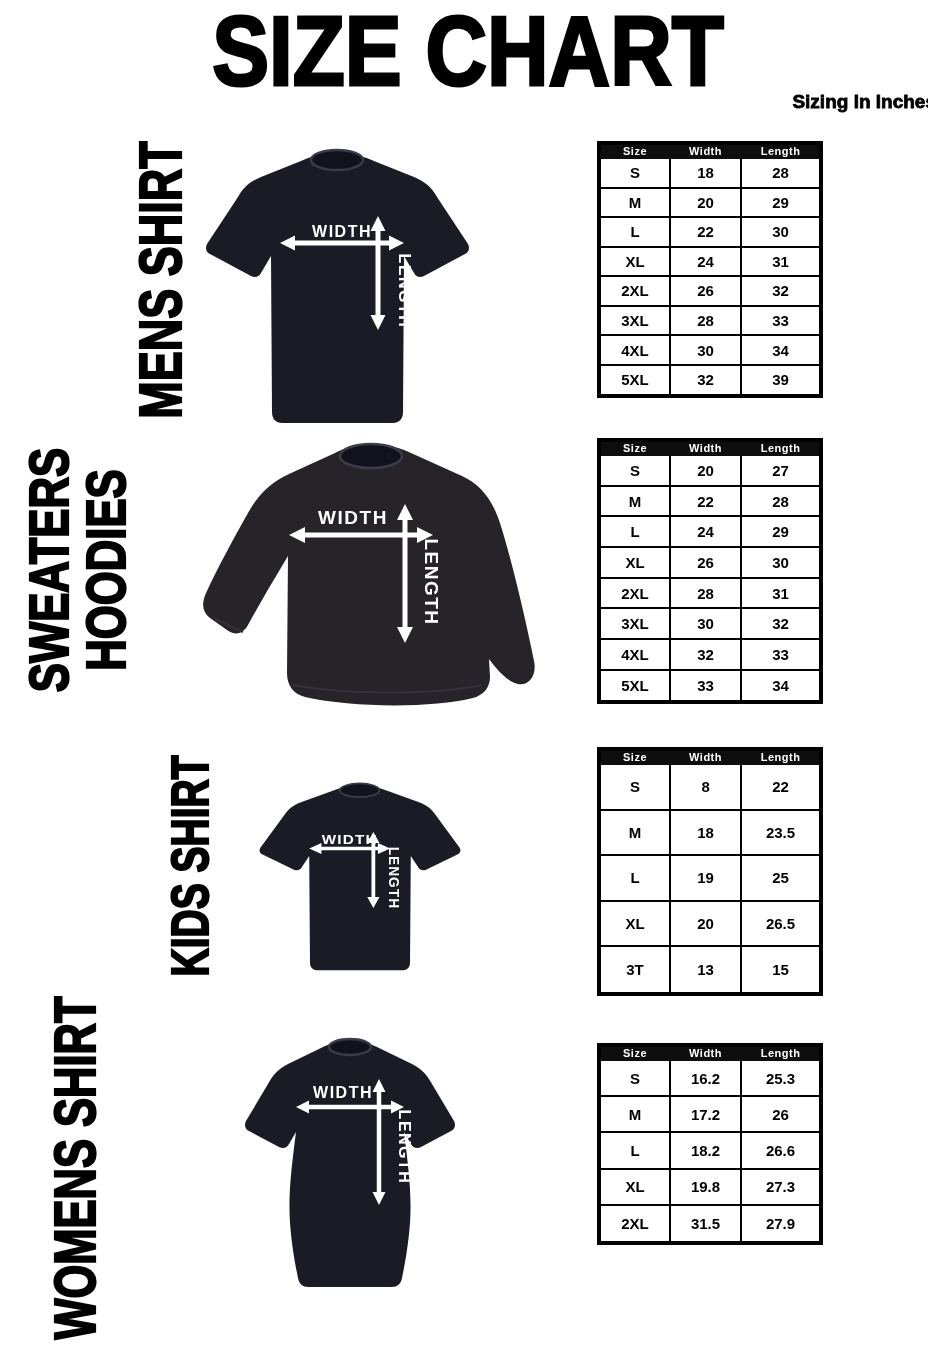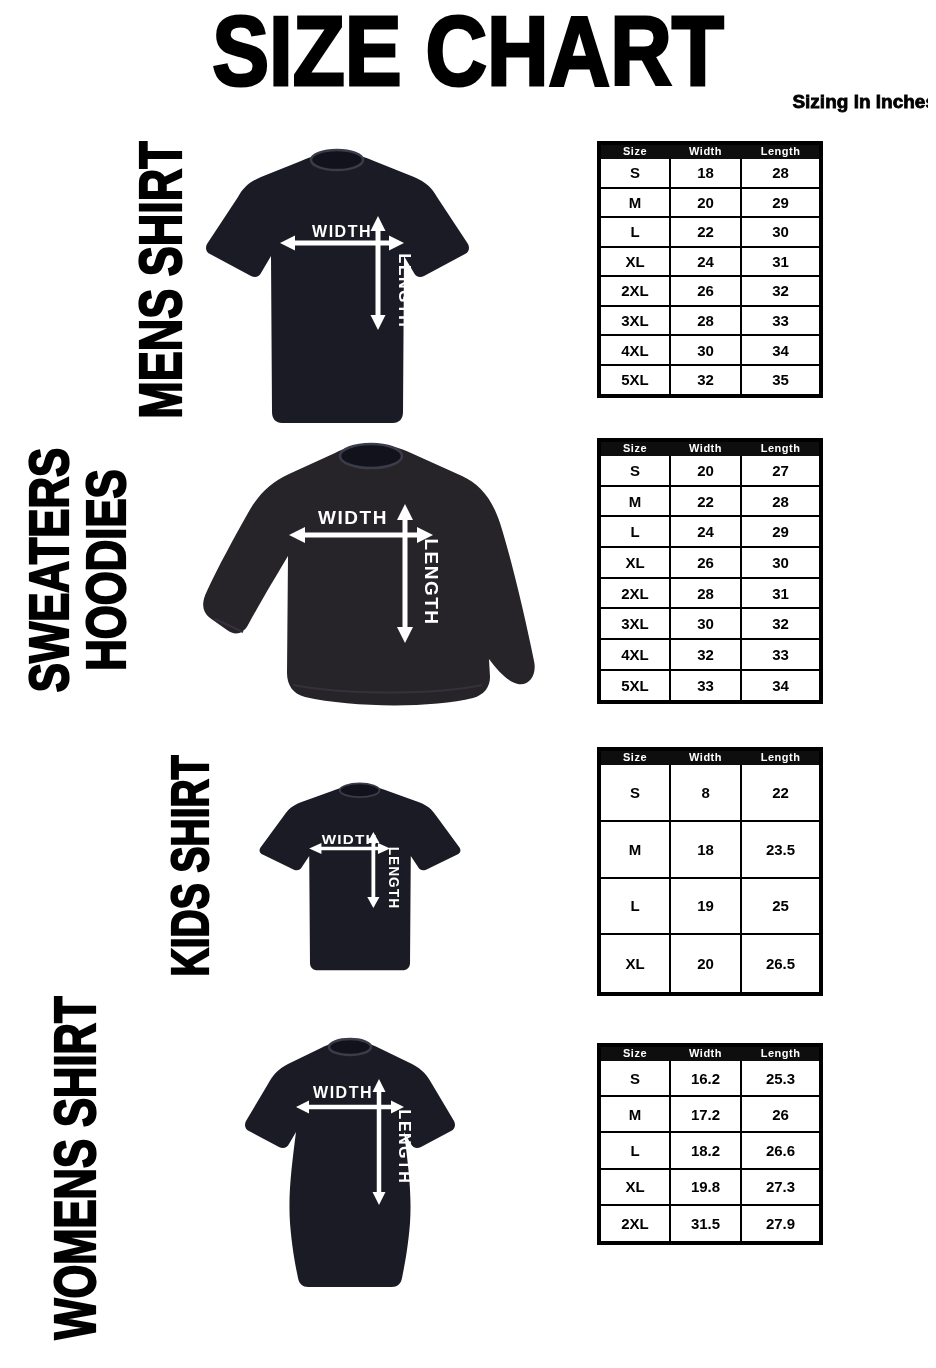--- a/index.html
+++ b/index.html
@@ -128,21 +128,21 @@
           <td>33</td>
         </tr>
         <tr>
           <td>4XL</td>
           <td>30</td>
           <td>34</td>
         </tr>
         <tr>
           <td>5XL</td>
           <td>32</td>
-          <td>35</td>
+          <td>39</td>
         </tr>
       </tbody>
     </table>
 
   <div class="side-label heavy label-sweaters">
     <span class="ll">SWEATERS</span>
     <span class="ll">HOODIES</span>
   </div>
   <div class="garment garment-sweater">
     <svg viewBox="0 0 360 295" width="360" height="295">
@@ -270,20 +270,25 @@
         <tr>
           <td>L</td>
           <td>19</td>
           <td>25</td>
         </tr>
         <tr>
           <td>XL</td>
           <td>20</td>
           <td>26.5</td>
         </tr>
+        <tr>
+          <td>3T</td>
+          <td>13</td>
+          <td>15</td>
+        </tr>
       </tbody>
     </table>
 
   <div class="side-label heavy label-womens">
     <span class="ll">WOMENS SHIRT</span>
   </div>
   <div class="garment garment-womens">
     <svg viewBox="0 0 234 255" width="234" height="255">
       <g>
         <path class="garment-fill" d="M117 6C104 6 96 9 88 13L55 29C45 34 40 40 35 49L13 86C11 90 12 94 16 96L46 112C50 114 54 113 56 109L63 97C59 129 55 158 57 188C59 214 63 233 65 243C66 249 70 252 75 252L159 252C164 252 168 249 169 243C171 233 175 214 177 188C179 158 175 129 171 97L178 109C180 113 184 114 188 112L218 96C222 94 223 90 221 86L199 49C194 40 189 34 179 29L146 13C138 9 130 6 117 6Z"></path>

